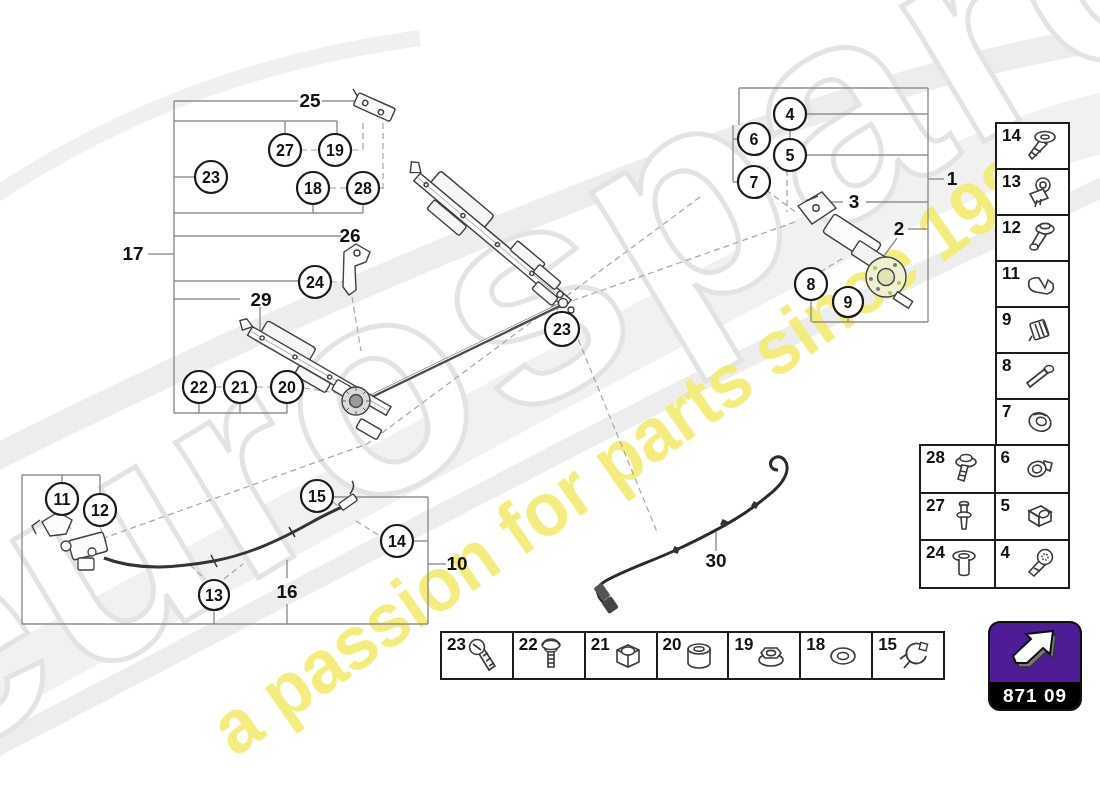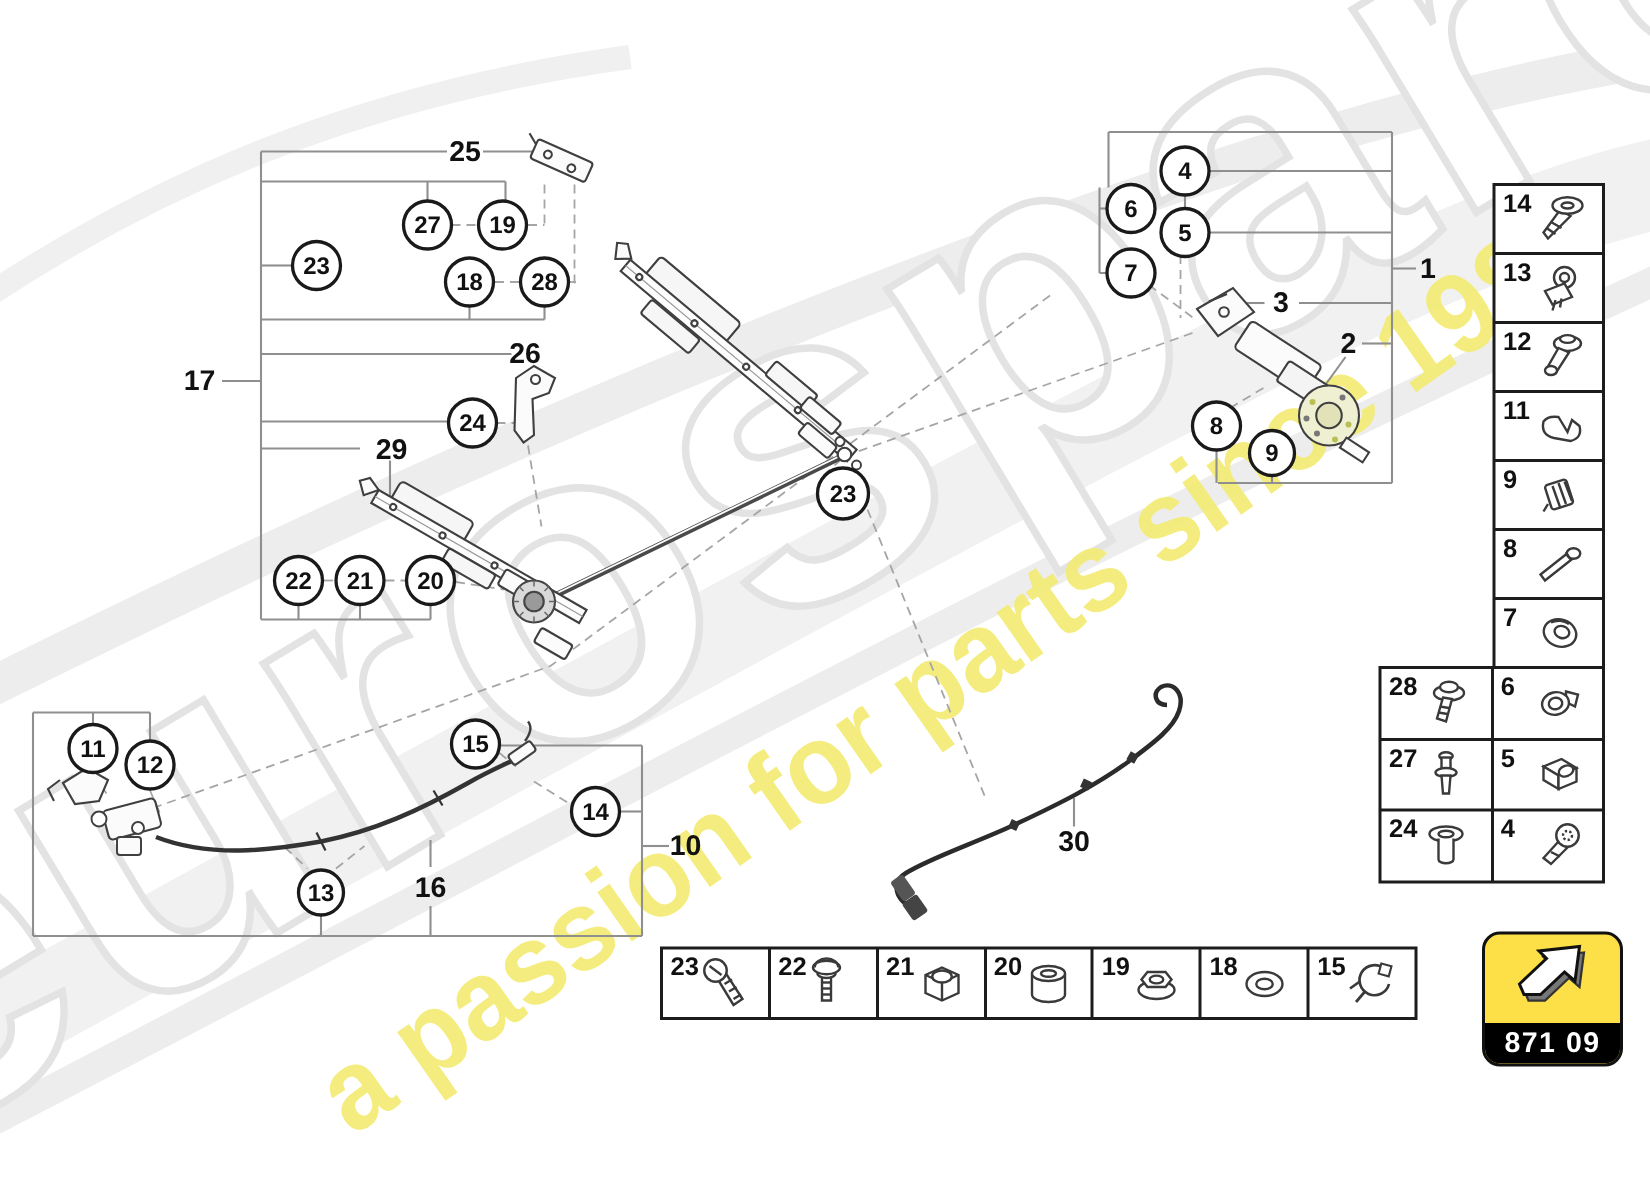--- a/index.html
+++ b/index.html
@@ -17,21 +17,21 @@
   .lcell .icon{margin:0 auto 0 auto;padding-left:14px;}
   .icon svg{display:block;}
 
   #tbl-right{left:995px;top:122px;width:75px;height:324px;grid-template-rows:repeat(7,1fr);}
   #tbl-pairs{left:919px;top:444px;width:151px;height:145px;
              grid-template-columns:1fr 1fr;grid-template-rows:repeat(3,1fr);}
   #tbl-bottom{left:440px;top:631px;width:505px;height:49px;grid-template-columns:repeat(7,1fr);}
 
   
   .badge{position:absolute;left:988px;top:621px;width:90px;height:86px;border:2.5px solid #111;
-         border-radius:12px;overflow:hidden;background:#fde047;display:flex;flex-direction:column;}
+         border-radius:12px;overflow:hidden;background:#4c1d95;display:flex;flex-direction:column;}
   .badge .art{flex:1;display:flex;align-items:center;justify-content:center;}
   .badge .code{height:27px;background:#000;color:#fff;font-weight:bold;font-size:19px;
                display:flex;align-items:center;justify-content:center;letter-spacing:1px;}
 </style>
 </head>
 <body>
 
 <div class="stage">
 
 <svg id="diagram" width="1100" height="800" viewBox="0 0 1100 800">

